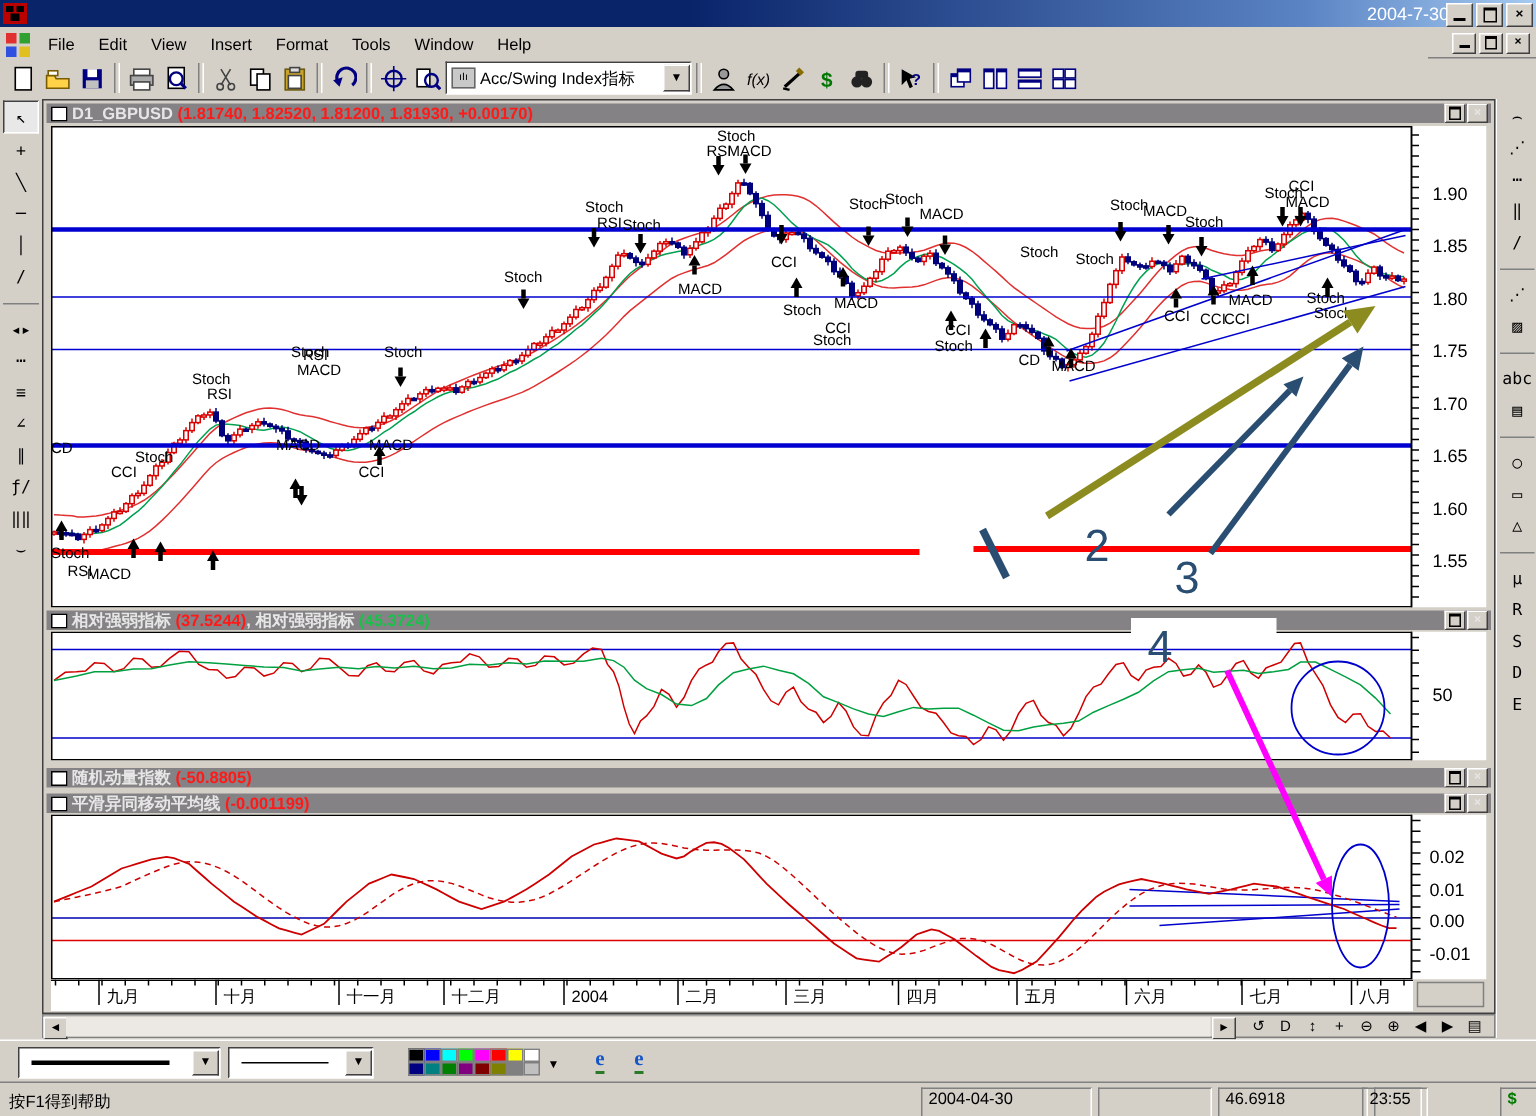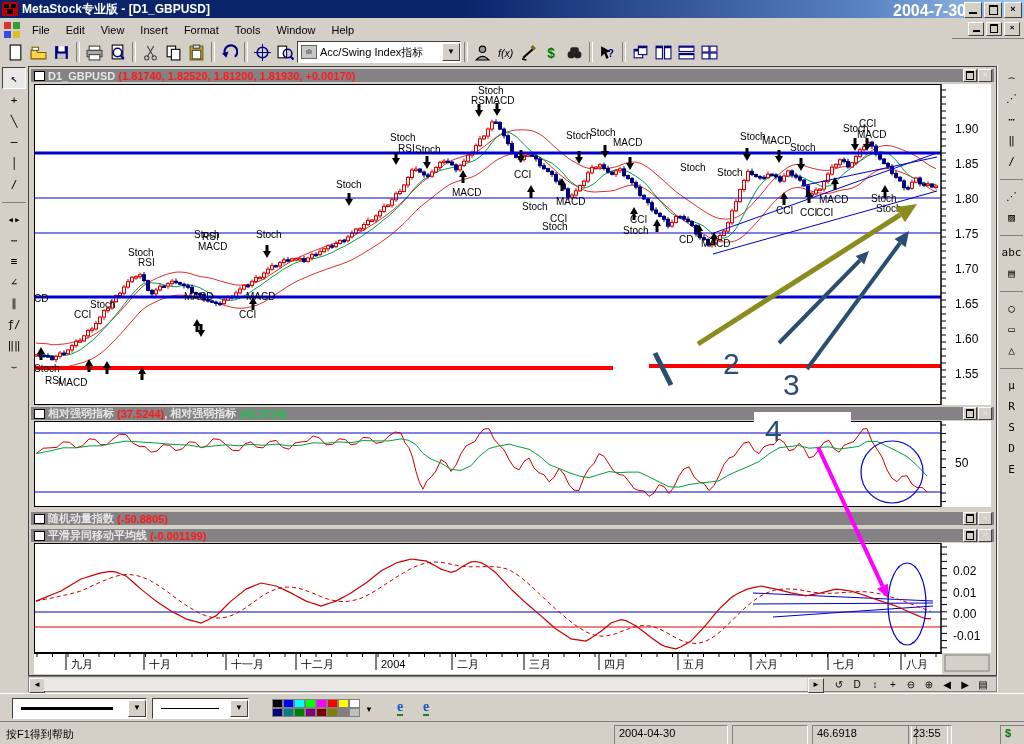--- a/index.html
+++ b/index.html
@@ -4,21 +4,21 @@
 <style>
   html,body{margin:0;padding:0;background:#555;}
   #app{position:relative;width:1024px;height:744px;background:#d4d0c8;overflow:hidden;
        font-family:"Liberation Sans",sans-serif;font-size:11px;color:#000;}
   .abs{position:absolute;}
   
   #titlebar{left:0;top:0;width:1024px;height:18px;
     background:linear-gradient(to right,#0a246a 0%,#0a246a 45%,#5a84c4 85%,#a6caf0 100%);
     color:#fff;font-weight:bold;font-size:12px;display:flex;align-items:center;}
   #titlebar .t-text{margin-left:4px;white-space:nowrap;}
-  .tb-date{position:absolute;right:58px;top:2px;font-weight:bold;color:#fff;font-size:16px;}
+  .tb-date{position:absolute;right:58px;top:2px;font-weight:normal;color:#fff;font-size:12px;}
   .winbtn{width:16px;height:14px;background:#d4d0c8;border:1px solid;border-color:#fff #404040 #404040 #fff;
     font-size:9px;line-height:12px;text-align:center;color:#000;font-weight:bold;}
   .winbtn .bar{display:block;margin:9px auto 0;width:8px;height:2px;background:#000;}
   .winbtn .sq{display:block;margin:2px auto 0;width:7px;height:7px;border:1px solid #000;border-top-width:2px;}
   
   #menubar{left:0;top:18px;width:1024px;height:20px;background:#d4d0c8;display:flex;align-items:flex-end;
     border-bottom:1px solid #808080;}
   .menu-item{padding:2px 8px;}
   .mini-btn{width:14px;height:12px;background:#d4d0c8;border:1px solid;border-color:#fff #404040 #404040 #fff;
     font-size:8px;line-height:10px;text-align:center;font-weight:bold;}
@@ -89,21 +89,20 @@
 
 <div id="app">
 
   <div id="titlebar" class="abs">
     <svg width="16" height="14" style="margin-left:2px">
       <rect width="16" height="14" fill="#b00"></rect>
         <rect x="2" y="2" width="5" height="4" fill="#000"></rect>
       <rect x="9" y="2" width="5" height="4" fill="#000"></rect>
         <rect x="5" y="7" width="6" height="5" fill="#000"></rect>
     </svg>
-    <span class="t-text">MetaStock专业版 - [D1_GBPUSD]</span>
     <span class="tb-date">2004-7-30</span>
     <div style="position:absolute;right:2px;top:2px;display:flex;gap:2px;">
       <div class="winbtn">
           <span class="bar"></span>
         </div>
       <div class="winbtn">
           <span class="sq"></span>
         </div>
       <div class="winbtn">×</div>
     </div>

